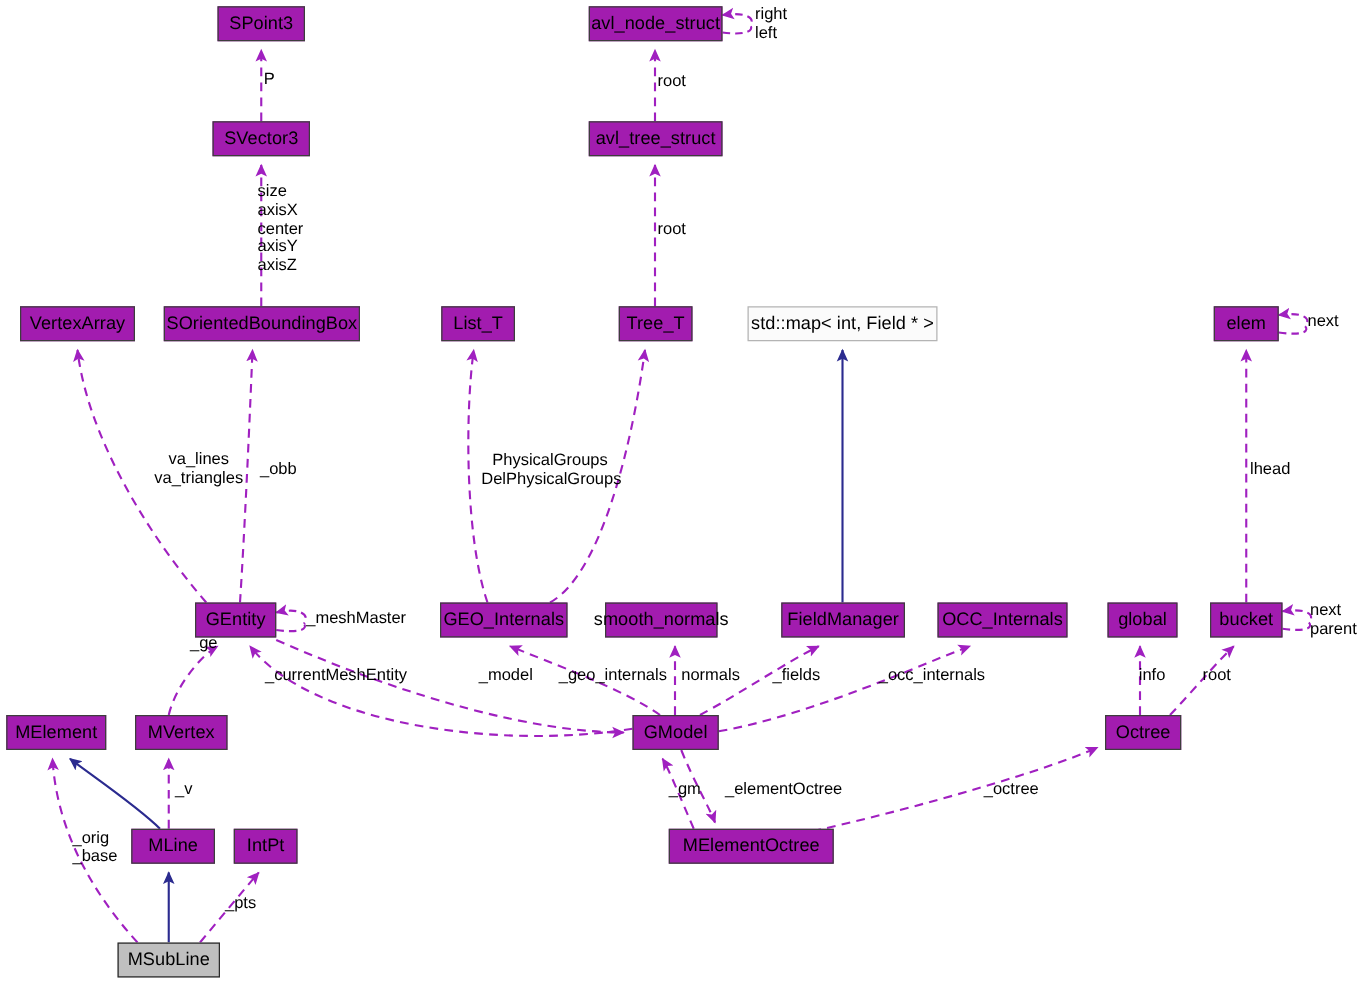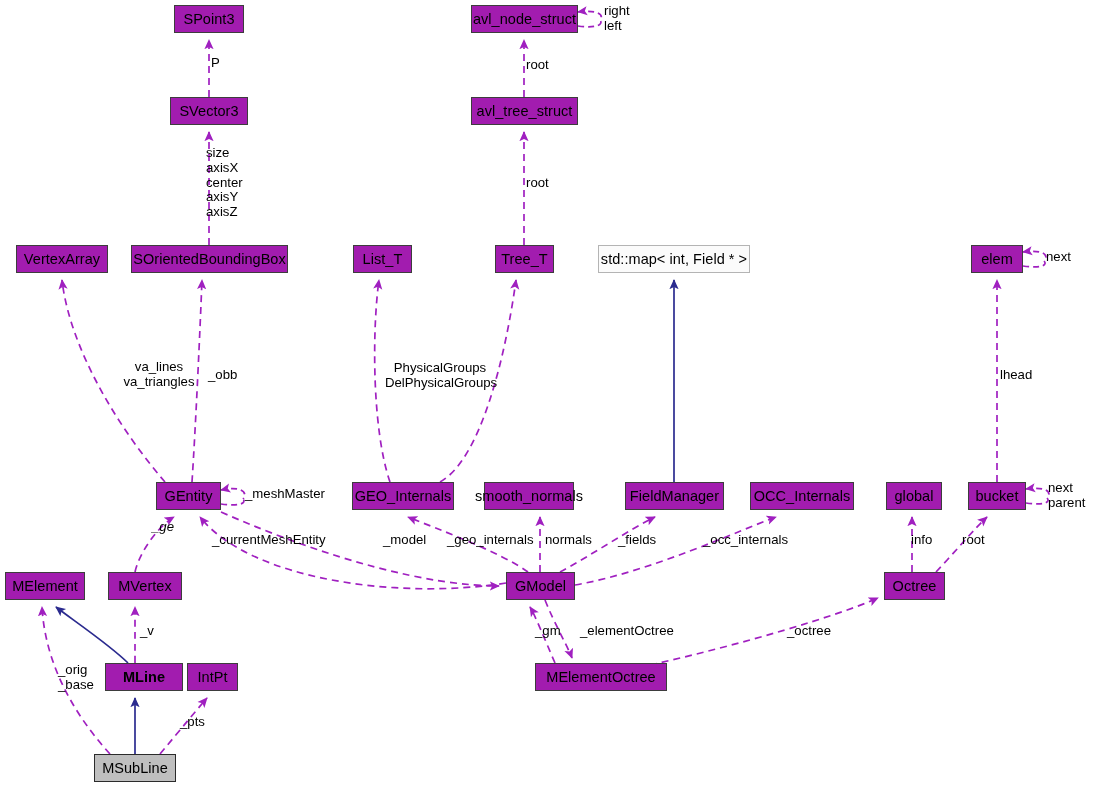--- a/index.html
+++ b/index.html
@@ -158,21 +158,21 @@
   <div class="node" style="left:352px;top:482px;width:102px;height:28px;">GEO_Internals</div>
   <div class="node" style="left:484px;top:482px;width:90px;height:28px;">smooth_normals</div>
   <div class="node" style="left:625px;top:482px;width:99px;height:28px;">FieldManager</div>
   <div class="node" style="left:750px;top:482px;width:104px;height:28px;">OCC_Internals</div>
   <div class="node" style="left:886px;top:482px;width:56px;height:28px;">global</div>
   <div class="node" style="left:968px;top:482px;width:58px;height:28px;">bucket</div>
   <div class="node" style="left:5px;top:572px;width:80px;height:28px;">MElement</div>
   <div class="node" style="left:108px;top:572px;width:74px;height:28px;">MVertex</div>
   <div class="node" style="left:506px;top:572px;width:69px;height:28px;">GModel</div>
   <div class="node" style="left:884px;top:572px;width:61px;height:28px;">Octree</div>
-  <div class="node" style="left:105px;top:663px;width:78px;height:28px;font-weight:bold;">MLine</div>
+  <div class="node" style="left:105px;top:663px;width:67px;height:28px;">MLine</div>
   <div class="node" style="left:187px;top:663px;width:51px;height:28px;">IntPt</div>
   <div class="node" style="left:535px;top:663px;width:132px;height:28px;">MElementOctree</div>
   <div class="node highlight" style="left:94px;top:754px;width:82px;height:28px;">MSubLine</div>
 
   <div class="edge-label left" style="left:211px;top:56px;">P</div>
   <div class="edge-label left" style="left:206px;top:146px;">size
 axisX
 center
 axisY
 axisZ</div>
@@ -181,21 +181,21 @@
   <div class="edge-label left" style="left:526px;top:58px;">root</div>
   <div class="edge-label left" style="left:526px;top:176px;">root</div>
   <div class="edge-label center" style="left:108px;top:360px;width:102px;">va_lines
 va_triangles</div>
   <div class="edge-label left" style="left:208px;top:368px;">_obb</div>
   <div class="edge-label center" style="left:385px;top:361px;width:110px;">PhysicalGroups
 DelPhysicalGroups</div>
   <div class="edge-label left" style="left:1046px;top:250px;">next</div>
   <div class="edge-label left" style="left:1000px;top:368px;">lhead</div>
   <div class="edge-label left" style="left:245px;top:487px;">_meshMaster</div>
-  <div class="edge-label left" style="left:152px;top:520px;font-style:italic;">_ge</div>
+  <div class="edge-label left" style="left:152px;top:507px;">_ge</div>
   <div class="edge-label left" style="left:212px;top:533px;">_currentMeshEntity</div>
   <div class="edge-label left" style="left:383px;top:533px;">_model</div>
   <div class="edge-label left" style="left:447px;top:533px;">_geo_internals</div>
   <div class="edge-label left" style="left:545px;top:533px;">normals</div>
   <div class="edge-label left" style="left:618px;top:533px;">_fields</div>
   <div class="edge-label left" style="left:703px;top:533px;">_occ_internals</div>
   <div class="edge-label left" style="left:911px;top:533px;">info</div>
   <div class="edge-label left" style="left:962px;top:533px;">root</div>
   <div class="edge-label left" style="left:1048px;top:481px;">next
 parent</div>

